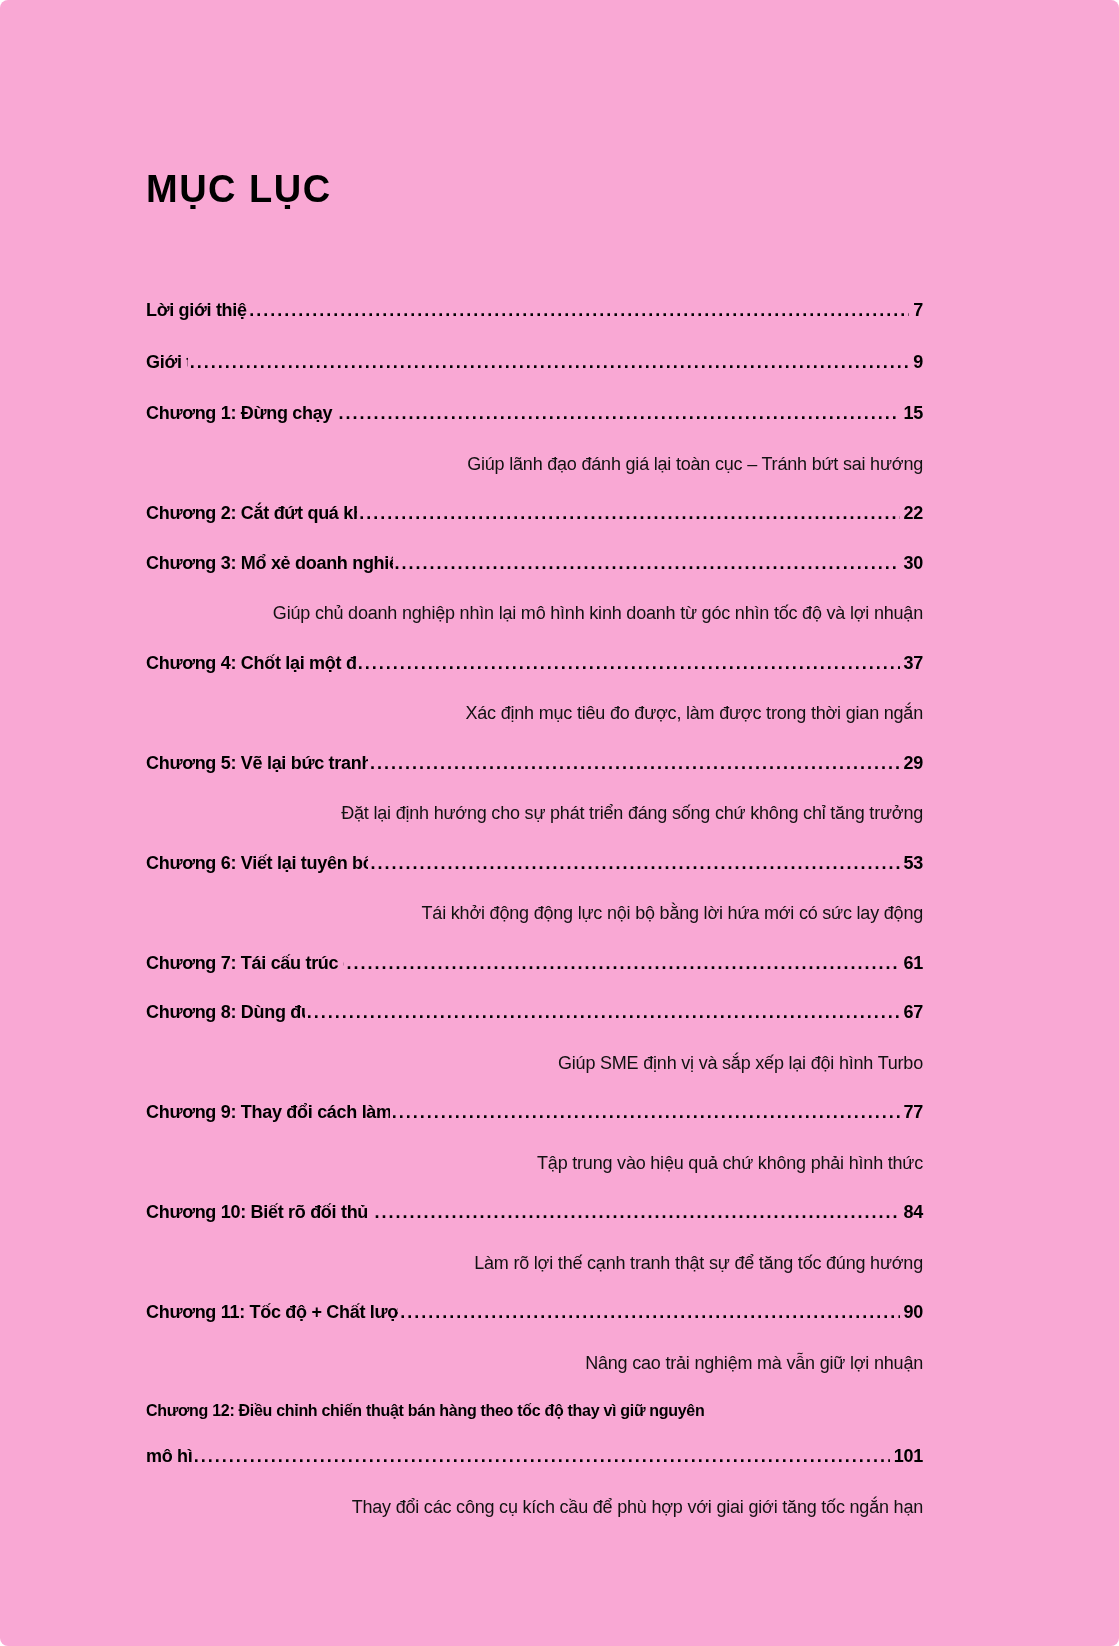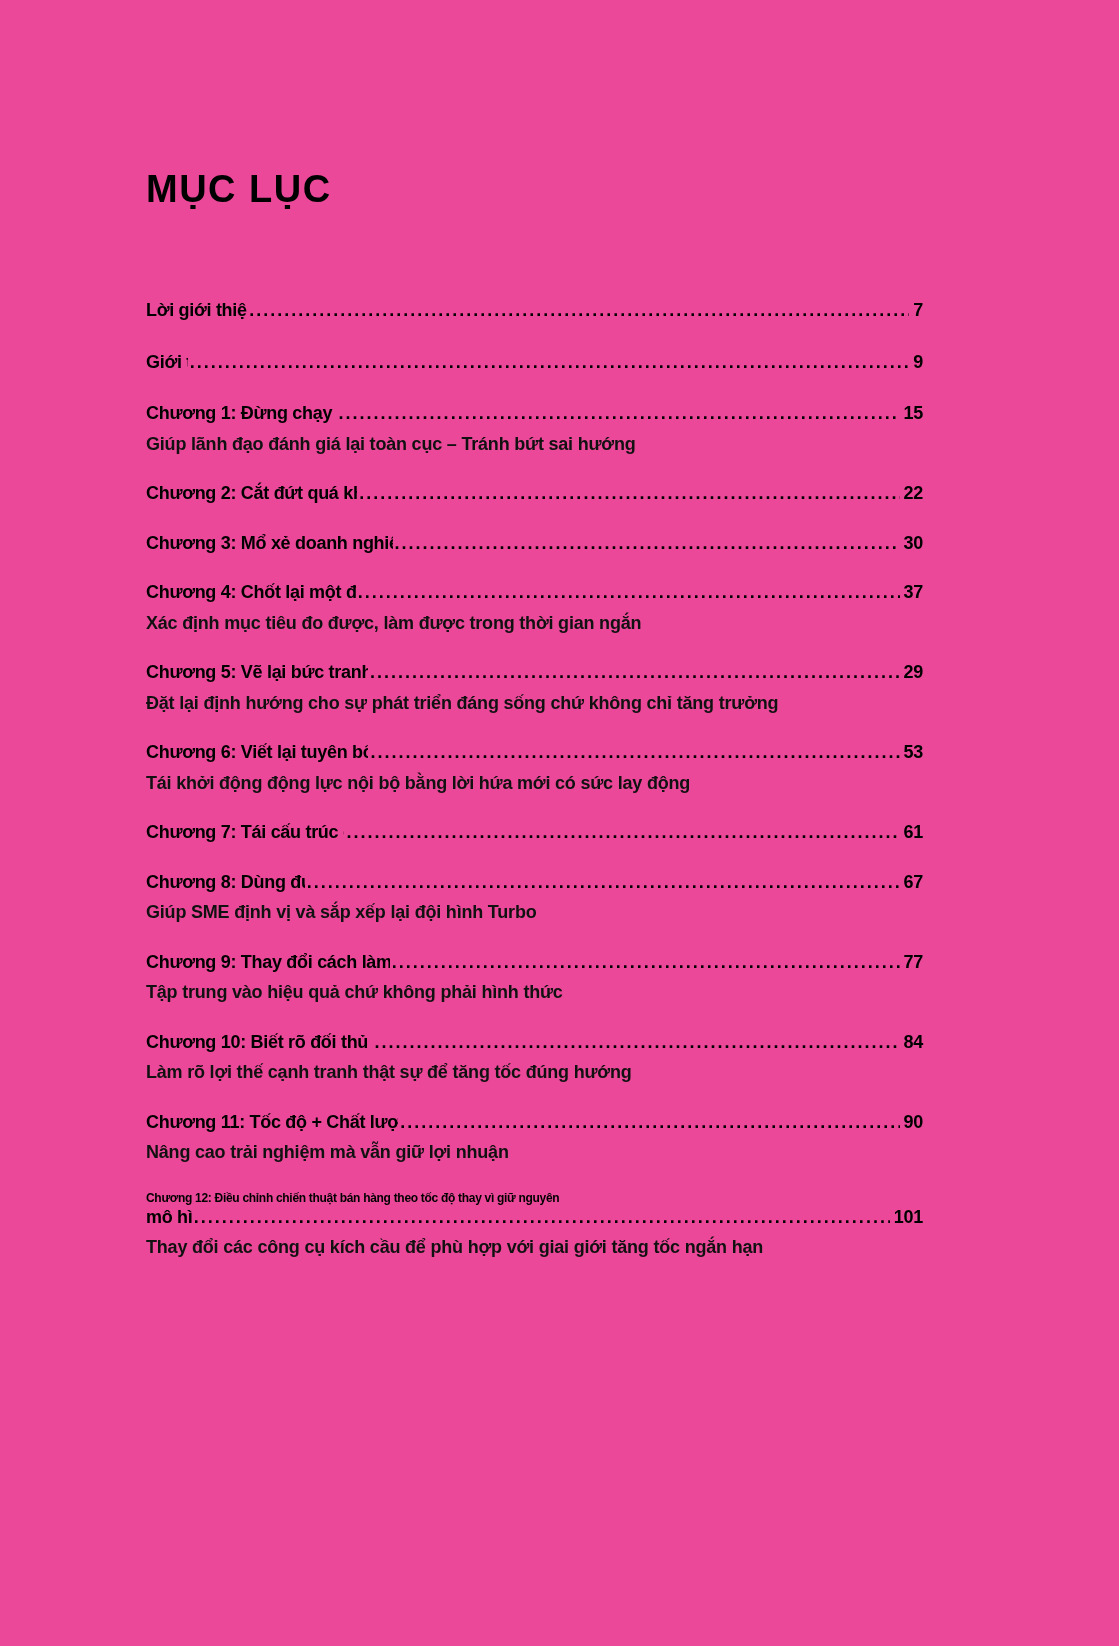--- a/index.html
+++ b/index.html
@@ -5,26 +5,27 @@
   html, body {
     margin: 0;
     padding: 0;
     background: #ffffff;
   }
   .page {
     position: relative;
     width: 1119px;
     height: 1646px;
     margin: 0 auto;
-    background: #ec4899;
+    background: #f9a8d4;
     box-sizing: border-box;
     padding: 168px 196px 40px 146px;
     font-family: "Liberation Sans", sans-serif;
     color: #000000;
     overflow: hidden;
+    border-radius: 8px;
   }
   .doc-title {
     font-size: 38px;
     font-weight: 800;
     letter-spacing: 1.5px;
     margin: 0 0 88px 0;
     color: #000000;
   }
   .entry {
     margin-bottom: 27px;
@@ -41,24 +42,24 @@
     line-height: 1.25;
   }
   .row .t {
     flex: 0 1 auto;
     min-width: 0;
     white-space: nowrap;
     overflow: hidden;
   }
   .row-first {
     font-weight: bold;
-    font-size: 12px;
+    font-size: 16px;
     letter-spacing: -0.3px;
     line-height: 1.25;
-    margin-bottom: 0;
+    margin-bottom: 24px;
     white-space: nowrap;
     overflow: hidden;
   }
   .leader {
     flex: 1 1 auto;
     min-width: 8px;
     overflow: hidden;
     white-space: nowrap;
     margin: 0 2px;
   }
@@ -66,28 +67,29 @@
     content: "..........................................................................................................................................................................................................";
     font-weight: bold;
     letter-spacing: 2px;
   }
   .pg {
     flex: 0 0 auto;
     padding-left: 2px;
     font-weight: bold;
   }
   .sub {
-    margin-top: 8px;
+    margin-top: 28px;
     font-size: 18px;
-    font-weight: bold;
+    font-weight: normal;
     letter-spacing: -0.2px;
     line-height: 1.25;
     color: #111111;
     white-space: nowrap;
     overflow: hidden;
+    text-align: right;
   }
 </style>
 </head>
 <body>
 
 <div class="page">
 
   <h1 class="doc-title">MỤC LỤC</h1>
 
   <div class="entry standalone">
@@ -122,20 +124,21 @@
       <span class="pg">22</span>
     </div>
   </div>
 
   <div class="entry">
     <div class="row">
       <span class="t">Chương 3: Mổ xẻ doanh nghiệp bằng bảy câu hỏi chiến lược đơn giản mà hiệu quả</span>
       <span class="leader"></span>
       <span class="pg">30</span>
     </div>
+    <div class="sub">Giúp chủ doanh nghiệp nhìn lại mô hình kinh doanh từ góc nhìn tốc độ và lợi nhuận</div>
   </div>
 
   <div class="entry">
     <div class="row">
       <span class="t">Chương 4: Chốt lại một đích đến cụ thể thay vì trôi theo dòng việc</span>
       <span class="leader"></span>
       <span class="pg">37</span>
     </div>
     <div class="sub">Xác định mục tiêu đo được, làm được trong thời gian ngắn</div>
   </div>

